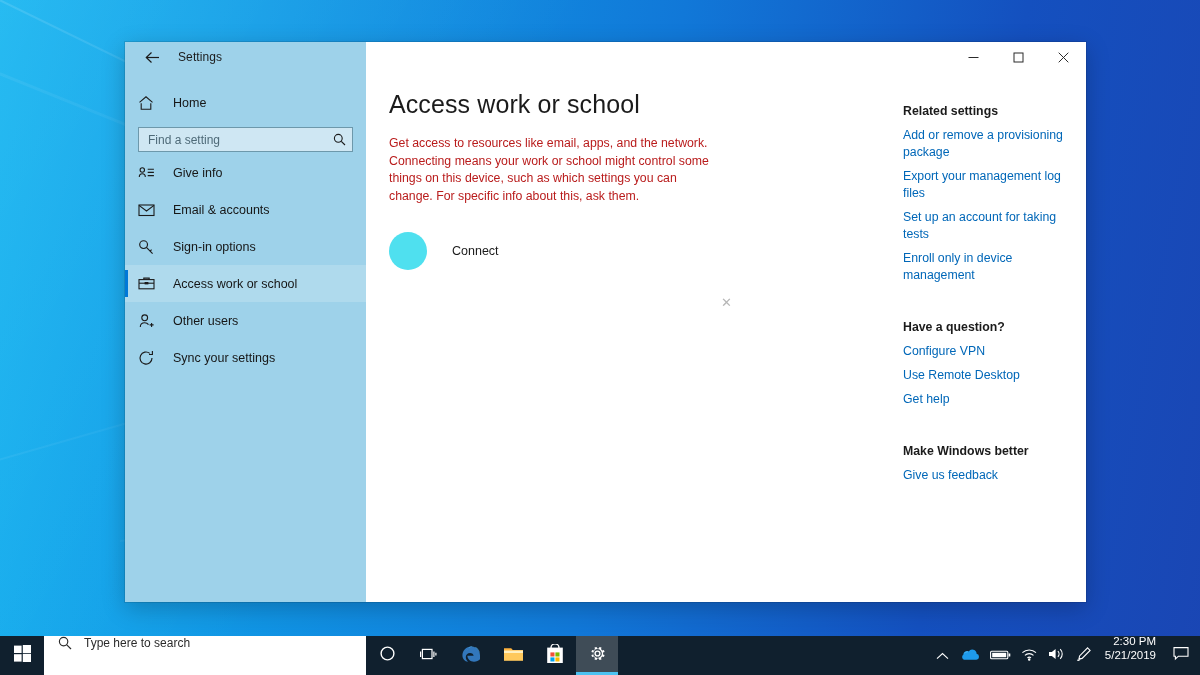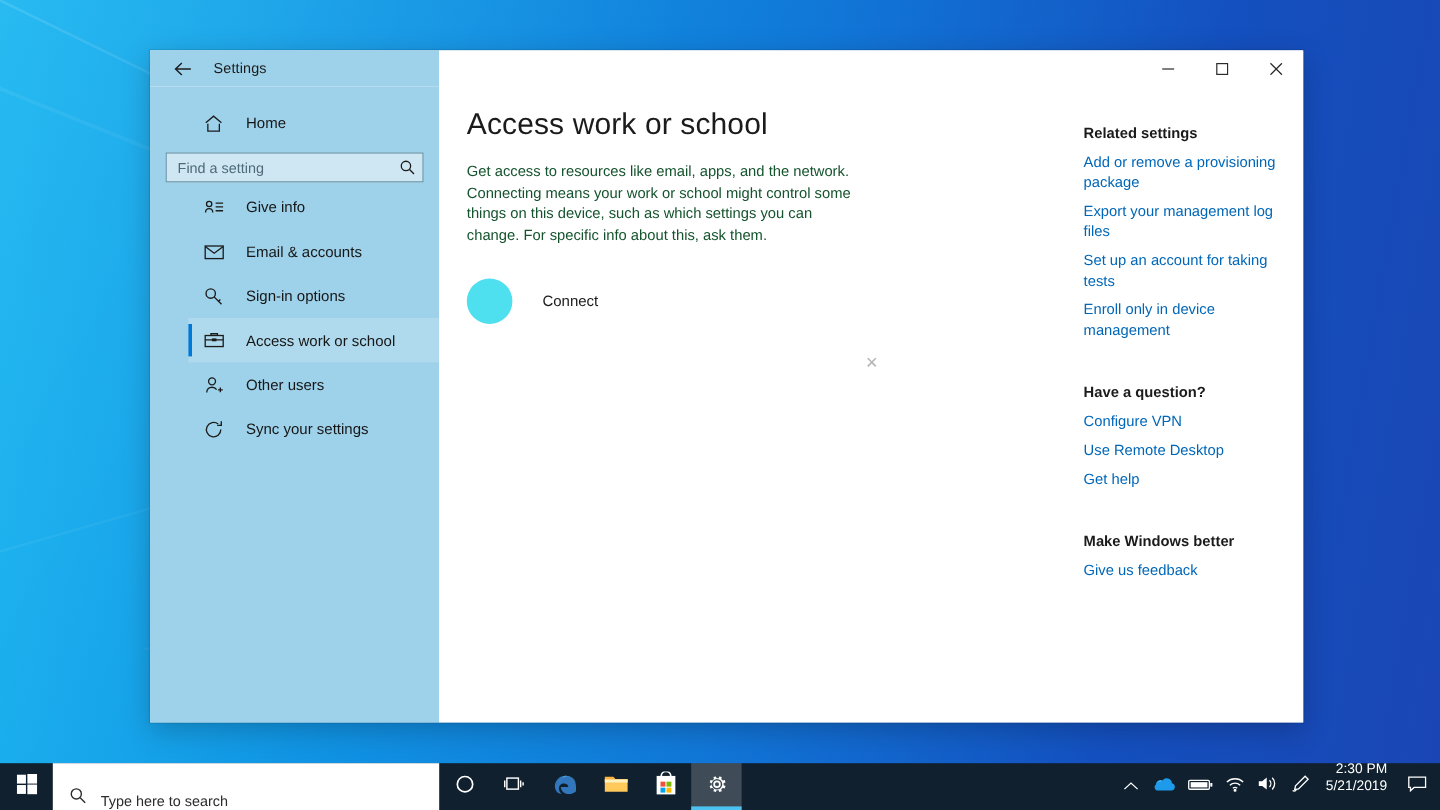--- a/index.html
+++ b/index.html
@@ -96,21 +96,20 @@
     flex: 0 0 241px;
     padding-top: 12px;
   }
   .nav-row {
     display: flex;
     align-items: center;
     height: 37px;
     padding-left: 13px;
     position: relative;
     color: #1b1b1b;
-    margin-left: 32px;
   }
   .nav-row .ico {
     width: 26px;
     display: flex;
     align-items: center;
     justify-content: flex-start;
     color: #1b1b1b;
     flex: 0 0 26px;
   }
   .nav-row .label {
@@ -174,21 +173,21 @@
   .page-title {
     font-size: 25px;
     font-weight: normal;
     color: #1b1b1b;
     letter-spacing: .1px;
     margin-bottom: 16px;
   }
   .desc {
     font-size: 12.3px;
     line-height: 17.5px;
-    color: #14532d;
+    color: #b91c1c;
     max-width: 332px;
   }
   .connect-row {
     display: flex;
     align-items: center;
     margin-top: 27px;
   }
   .connect-blob {
     width: 38px;
     height: 38px;
@@ -245,21 +244,21 @@
     align-items: stretch;
   }
   .start-btn {
     width: 44px;
     display: flex; align-items: center; justify-content: center;
   }
   .search-task {
     width: 322px;
     background: #ffffff;
     display: flex;
-    align-items: flex-end;
+    align-items: flex-start;
     padding-left: 14px;
     gap: 12px;
   }
   .search-task .txt { font-size: 12px; color: #2b2b2b; }
   .task-icons { display: flex; align-items: stretch; }
   .task-btn {
     width: 42px;
     display: flex; align-items: center; justify-content: center;
     position: relative;
   }

